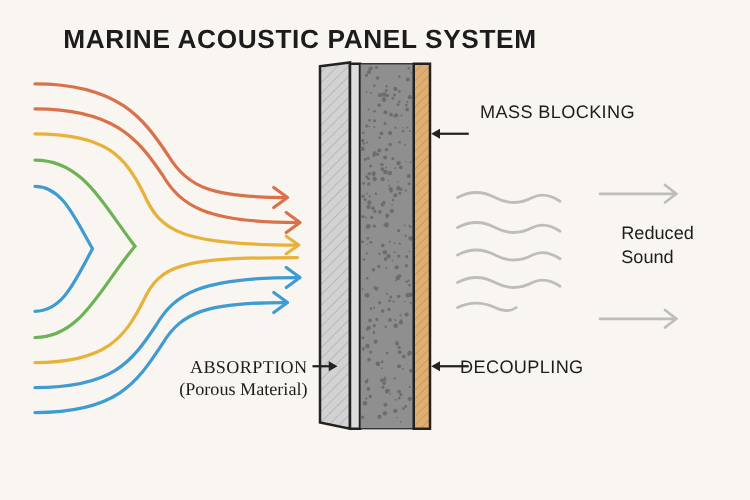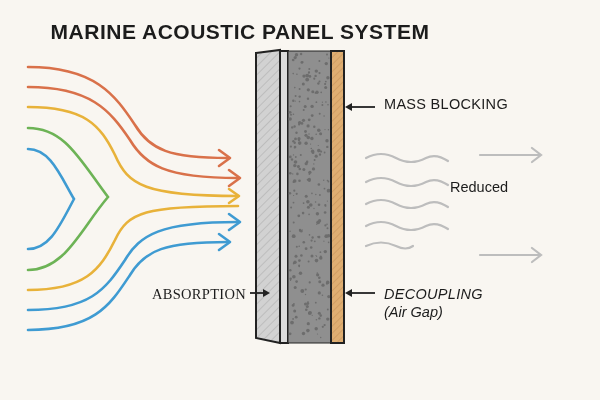--- a/index.html
+++ b/index.html
@@ -2,23 +2,23 @@
 <html><head>
 <meta charset="utf-8">
 <style>
   html, body { margin:0; padding:0; }
   body { width:600px; height:400px; background:#f9f6f1; position:relative; overflow:hidden; font-family:"Liberation Sans", sans-serif; color:#1c1c1c; }
   .title { position:absolute; top:20px; left:0; width:480px; text-align:center; font-size:21px; font-weight:bold; letter-spacing:0.5px; }
   svg.main { position:absolute; left:0; top:0; }
   .lbl { position:absolute; font-size:14.5px; line-height:18px; }
   .lbl .head { font-weight:normal; letter-spacing:0.3px; }
   .lbl-abs { left:118px; top:285px; text-align:right; width:128px;font-family:Liberation Serif, serif; }
-  .lbl-mass { left:384px; top:81px;margin-top:14px; }
-  .lbl-dec { left:384px; top:285px;font-style:italic; }
-  .lbl-red { left:450px; top:178px; font-size:14.5px; line-height:19px; }
+  .lbl-mass { left:384px; top:81px; }
+  .lbl-dec { left:368px; top:285px; }
+  .lbl-red { left:497px; top:178px; font-size:14.5px; line-height:19px; }
 </style>
 </head>
 <body>
 
 <div class="title">MARINE ACOUSTIC PANEL SYSTEM</div>
 
 <svg class="main" width="600" height="400" viewBox="0 0 600 400">
   <defs>
     <pattern id="hatch" width="6" height="6" patternUnits="userSpaceOnUse" patternTransform="rotate(45)">
       <rect width="6" height="6" fill="#d2d2d2"></rect>
@@ -332,23 +332,24 @@
     <path d="M366 204 q15 -8 30 0 q15 8 30 0 q10 -5 22 3"></path>
     <path d="M366 226 q15 -8 30 0 q15 8 30 0 q10 -5 22 3"></path>
     <path d="M366 246 q15 -7 30 0 q10 5 17 0"></path>
     <path d="M480 155 L540 155 M532 148 L541 155 L532 162"></path>
     <path d="M480 255 L540 255 M532 248 L541 255 L532 262"></path>
   </g>
 </svg>
 
 <div class="lbl lbl-abs">
   <div class="head">ABSORPTION</div>
+  <div>(Porous Material)</div>
 </div>
 <div class="lbl lbl-mass">
   <div class="head">MASS BLOCKING</div>
 </div>
 <div class="lbl lbl-dec">
   <div class="head">DECOUPLING</div>
-  <div>(Air Gap)</div>
 </div>
 <div class="lbl lbl-red">
   <div>Reduced</div>
+  <div>Sound</div>
 </div>
 
 </body></html>

